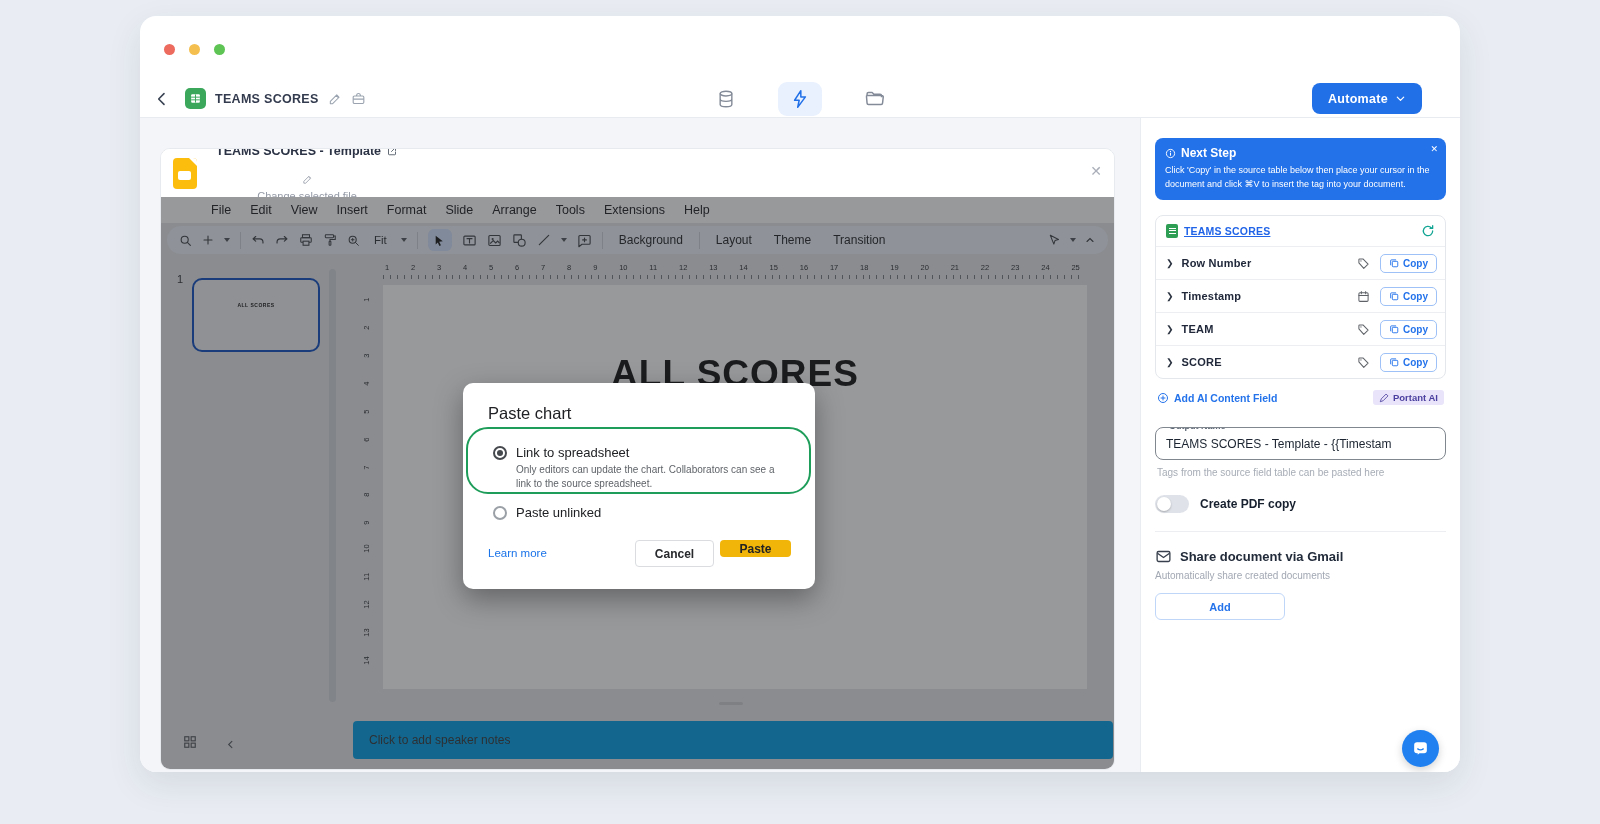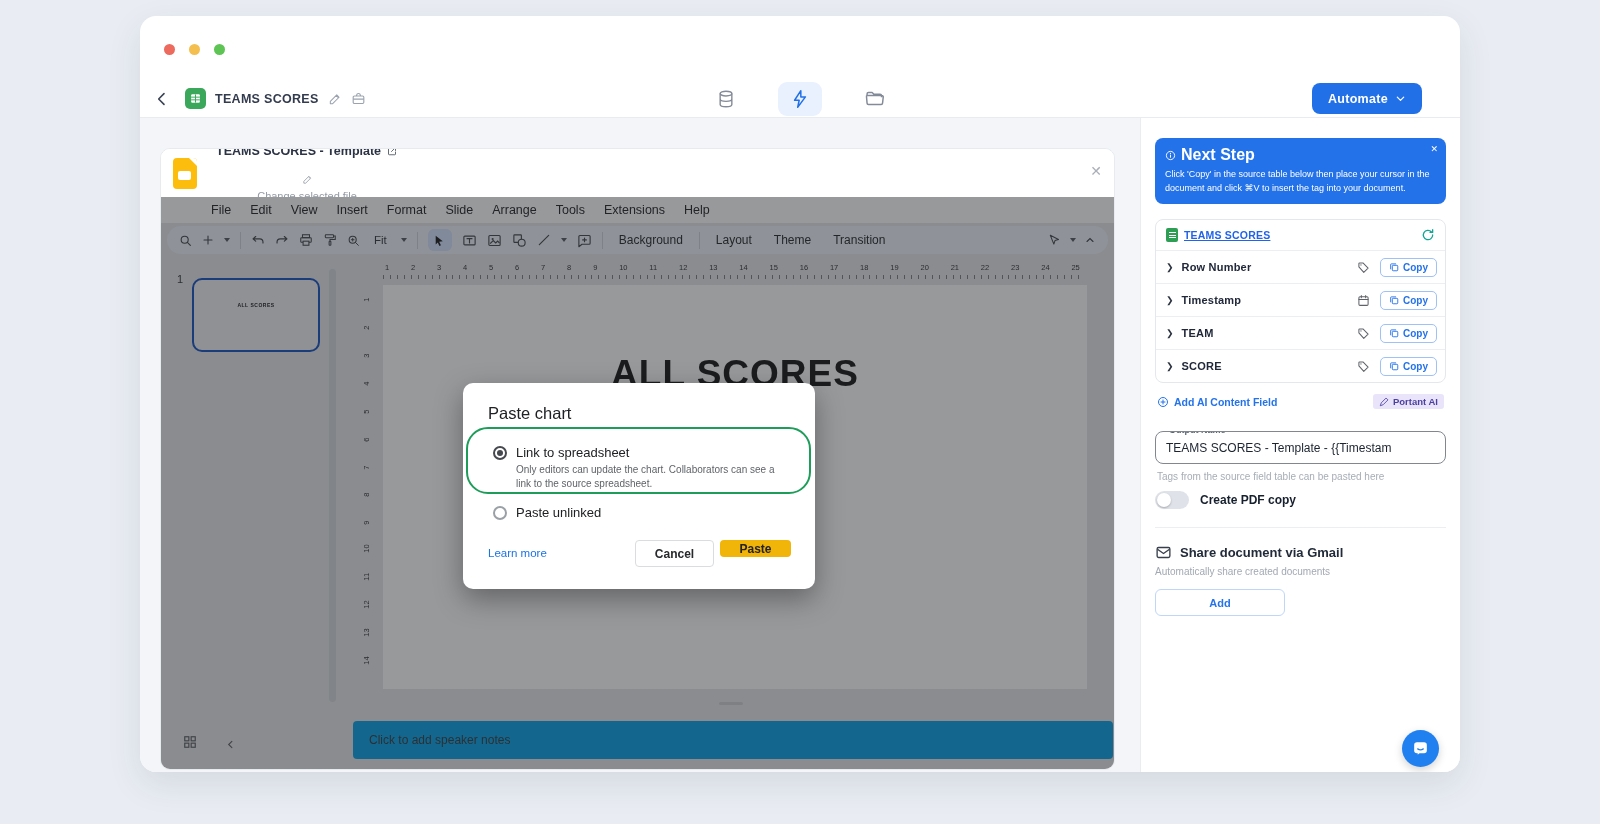--- a/index.html
+++ b/index.html
@@ -99,21 +99,21 @@
   .opt1-desc { position:absolute; left:53px; top:80px; width:262px; font-size:10px; line-height:1.4; color:#5f6368; }
   .opt2-label { position:absolute; left:53px; top:122px; font-size:13px; color:#202124; }
   .learn-more { position:absolute; left:25px; top:164px; font-size:11.5px; color:#1a73e8; cursor:pointer; }
   .btn-cancel { position:absolute; left:172px; top:157px; width:79px; height:27px; background:#fff; border:1px solid #dadce0;
             border-radius:4px; font-family:inherit; font-size:12px; font-weight:700; color:#27292c; cursor:pointer; }
   .btn-paste { position:absolute; left:257px; top:157px; width:71px; height:17px; background:#f1b408; border:none;
             border-radius:4px; font-family:inherit; font-size:12px; font-weight:700; color:#232323; cursor:pointer; }
 
   
   .nextstep { position:relative; background:#2472e9; border-radius:8px; padding:8px 10px 9px 10px; color:#fff; }
-  .ns-head { display:flex; align-items:center; gap:5px; font-size:16px; font-weight:700; }
+  .ns-head { display:flex; align-items:center; gap:5px; font-size:12px; font-weight:700; }
   .ns-x { position:absolute; right:8px; top:6px; font-size:9px; color:#fff; cursor:pointer; }
   .ns-body { margin-top:4px; font-size:9px; line-height:1.5; font-weight:500; }
 
   .srcTable { margin-top:15px; border:1px solid #e4e7ec; border-radius:8px; background:#fff; }
   .src-head { display:flex; align-items:center; gap:6px; padding:8px 10px; }
   .mini-sheet { width:12px; height:14px; background:#2e9e54; border-radius:2px; position:relative; }
   .mini-sheet::after { content:""; position:absolute; left:2.5px; top:4px; width:7px; height:6px;
            background:linear-gradient(#fff 0 1px,transparent 1px 2.5px,#fff 2.5px 3.5px,transparent 3.5px 5px,#fff 5px 6px); }
   .src-link { font-size:10.5px; font-weight:700; color:#2164e8; text-decoration:underline; letter-spacing:.2px; cursor:pointer; }
   .src-sync { margin-left:auto; color:#12a594; cursor:pointer; display:flex; }
@@ -129,21 +129,21 @@
   .ai-badge { margin-left:auto; display:flex; align-items:center; gap:4px; background:#e9e4f9; border-radius:3px;
            padding:2px 6px; font-size:9.5px; font-weight:700; color:#4b3fa0; }
 
   .out-field { position:relative; margin-top:22px; height:33px; border:1.5px solid #81878f; border-radius:8px;
            display:flex; align-items:center; overflow:hidden; }
   .out-label { position:absolute; left:9px; top:-7px; background:#fff; padding:0 4px; font-size:9px; font-weight:700; color:#5a6472; }
   .out-field input { border:none; outline:none; width:100%; font-family:inherit; font-size:12px; color:#1b2430;
            padding:0 10px; white-space:nowrap; }
   .helper { margin:7px 0 0 2px; font-size:10px; color:#a7adb6; }
 
-  .toggle-row { display:flex; align-items:center; gap:11px; margin-top:9px; }
+  .toggle-row { display:flex; align-items:center; gap:11px; margin-top:17px; }
   .toggle { width:34px; height:18px; background:#dfe3e9; border-radius:10px; position:relative; cursor:pointer; }
   .toggle::after { content:""; position:absolute; left:2px; top:2px; width:14px; height:14px; background:#fff;
            border-radius:50%; box-shadow:0 1px 2px rgba(0,0,0,.25); }
   .toggle-label { font-size:12px; font-weight:700; color:#17202e; }
 
   .sb-divider { border:none; border-top:1px solid #eceef2; margin:18px 0 0 0; }
   .gmail-title { display:flex; align-items:center; gap:8px; margin-top:16px; font-size:13px; font-weight:700; color:#222b3a; }
   .gmail-sub { margin-top:5px; font-size:10px; color:#a2a8b3; }
   .add-btn { margin-top:12px; width:130px; height:27px; background:#fff; border:1px solid #bfd6f9; border-radius:6px;
            font-family:inherit; font-size:11px; font-weight:700; color:#2473eb; cursor:pointer; }

